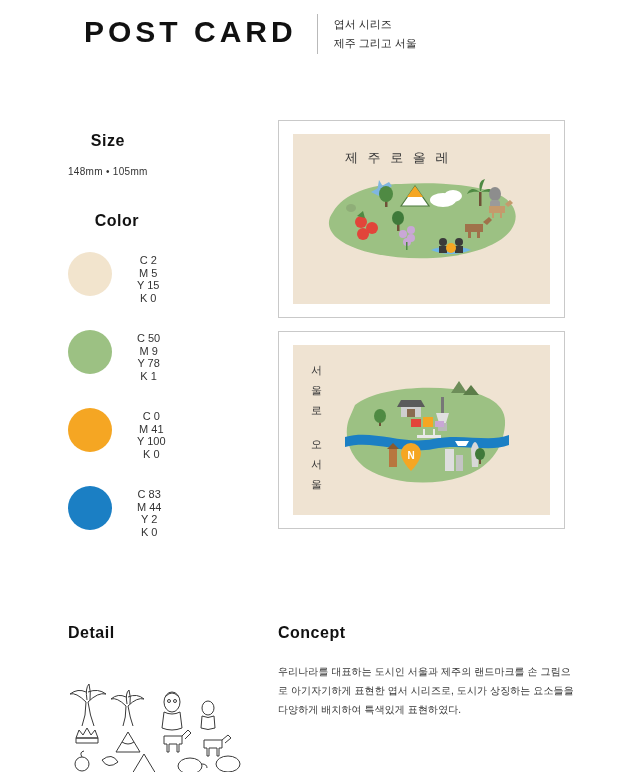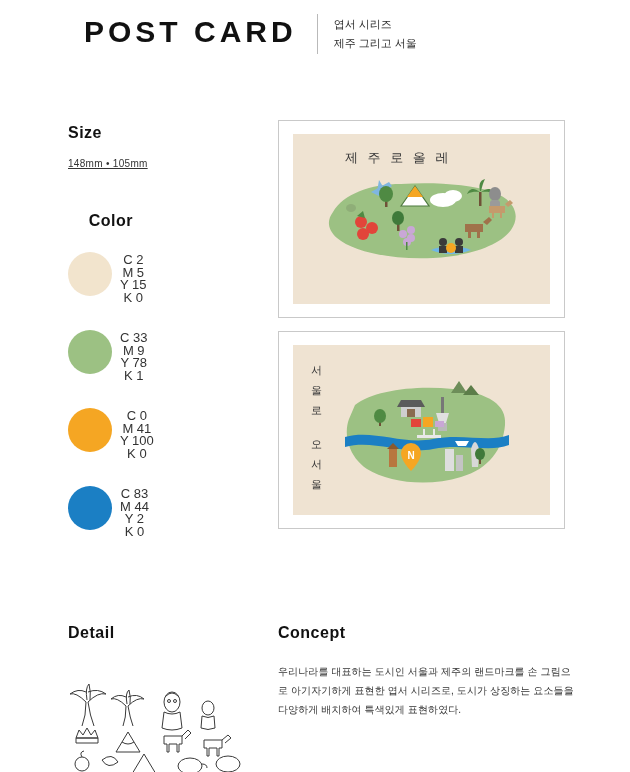--- a/index.html
+++ b/index.html
@@ -49,28 +49,28 @@
   .section-title {
     font-size: 16px;
     font-weight: bold;
     color: #111;
     letter-spacing: 0.5px;
   }
 
   .size-block {
     position: absolute;
     left: 68px;
-    top: 124px;
+    top: 132px;
+    text-align: center;
   }
   .size-value {
     font-size: 10px;
     color: #333;
     margin-top: 16px;
     letter-spacing: 0.3px;
-    text-decoration: underline;
   }
 
   .color-block {
     position: absolute;
     left: 68px;
     top: 212px;
     text-align: center;
   }
   .color-list {
     margin-top: 22px;
@@ -80,22 +80,22 @@
     align-items: flex-start;
     height: 78px;
   }
   .swatch {
     width: 44px;
     height: 44px;
     border-radius: 50%;
     flex: 0 0 44px;
   }
   .cmyk {
-    margin-left: 8px;
-    font-size: 13px;
+    margin-left: 25px;
+    font-size: 11px;
     line-height: 12.5px;
     color: #333;
     padding-top: 2px;
   }
 
   
   .cards {
     position: absolute;
     left: 278px;
     top: 120px;
@@ -194,21 +194,21 @@
         <div>C  2</div>
         <div>M  5</div>
         <div>Y  15</div>
         <div>K  0</div>
       </div>
     </div>
 
     <div class="color-row">
       <div class="swatch" style="background:#9cc183"></div>
       <div class="cmyk">
-        <div>C  33</div>
+        <div>C  50</div>
         <div>M  9</div>
         <div>Y  78</div>
         <div>K  1</div>
       </div>
     </div>
 
     <div class="color-row">
       <div class="swatch" style="background:#f5a623"></div>
       <div class="cmyk">
         <div>C  0</div>

